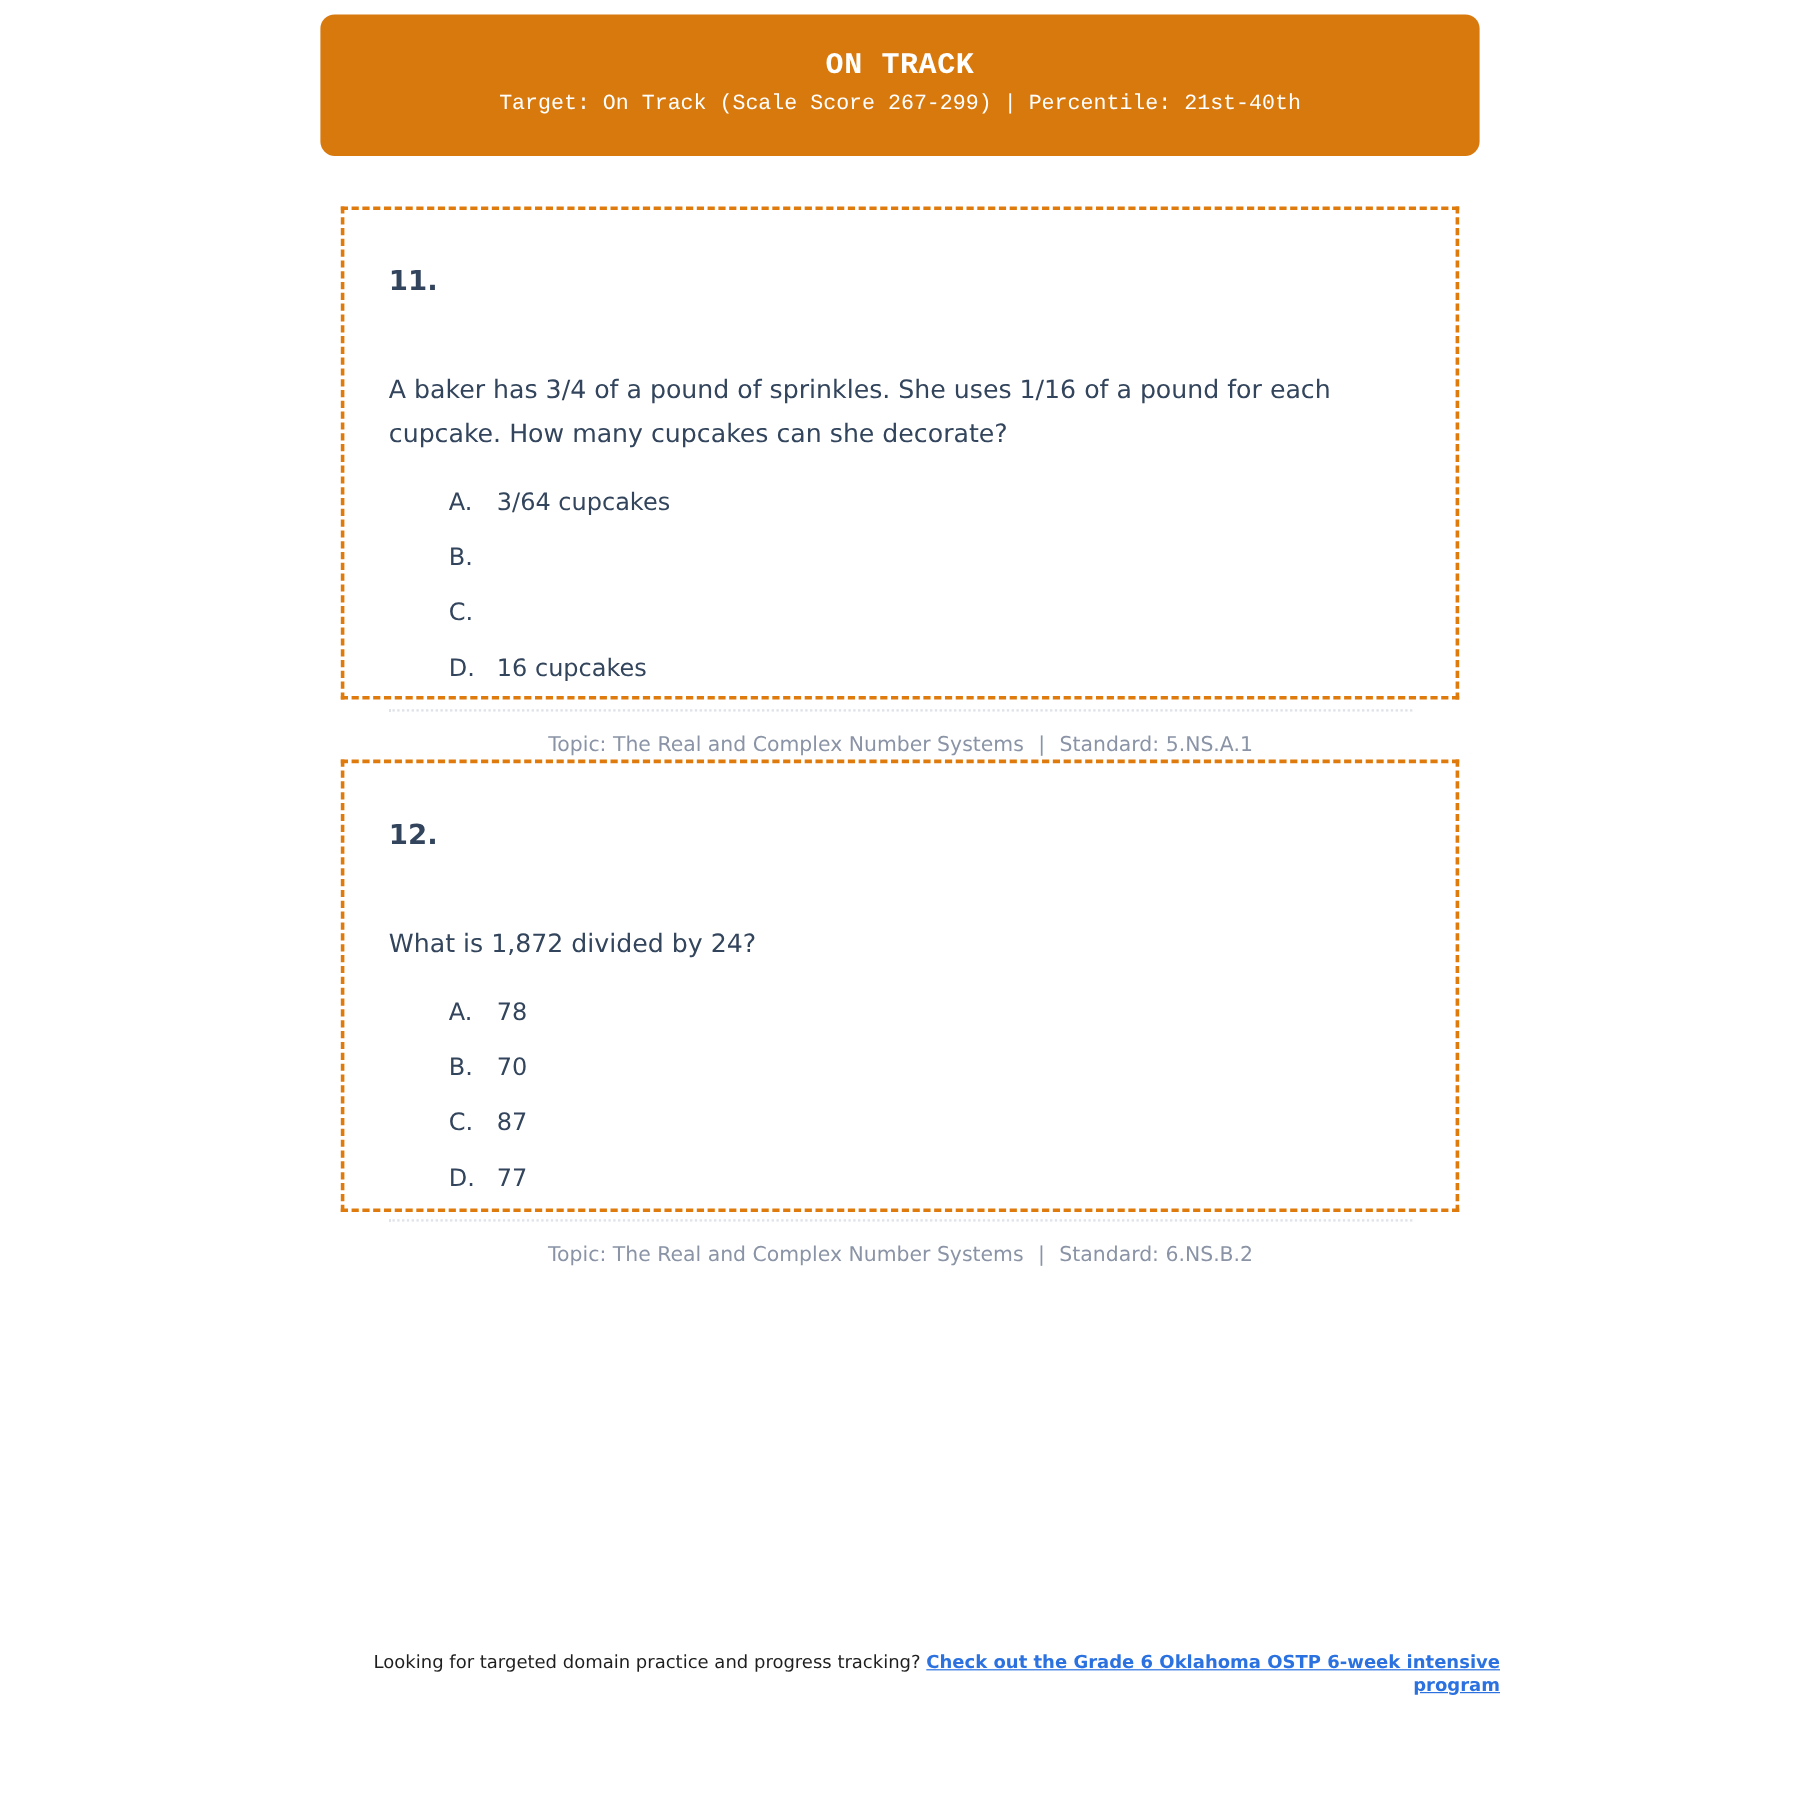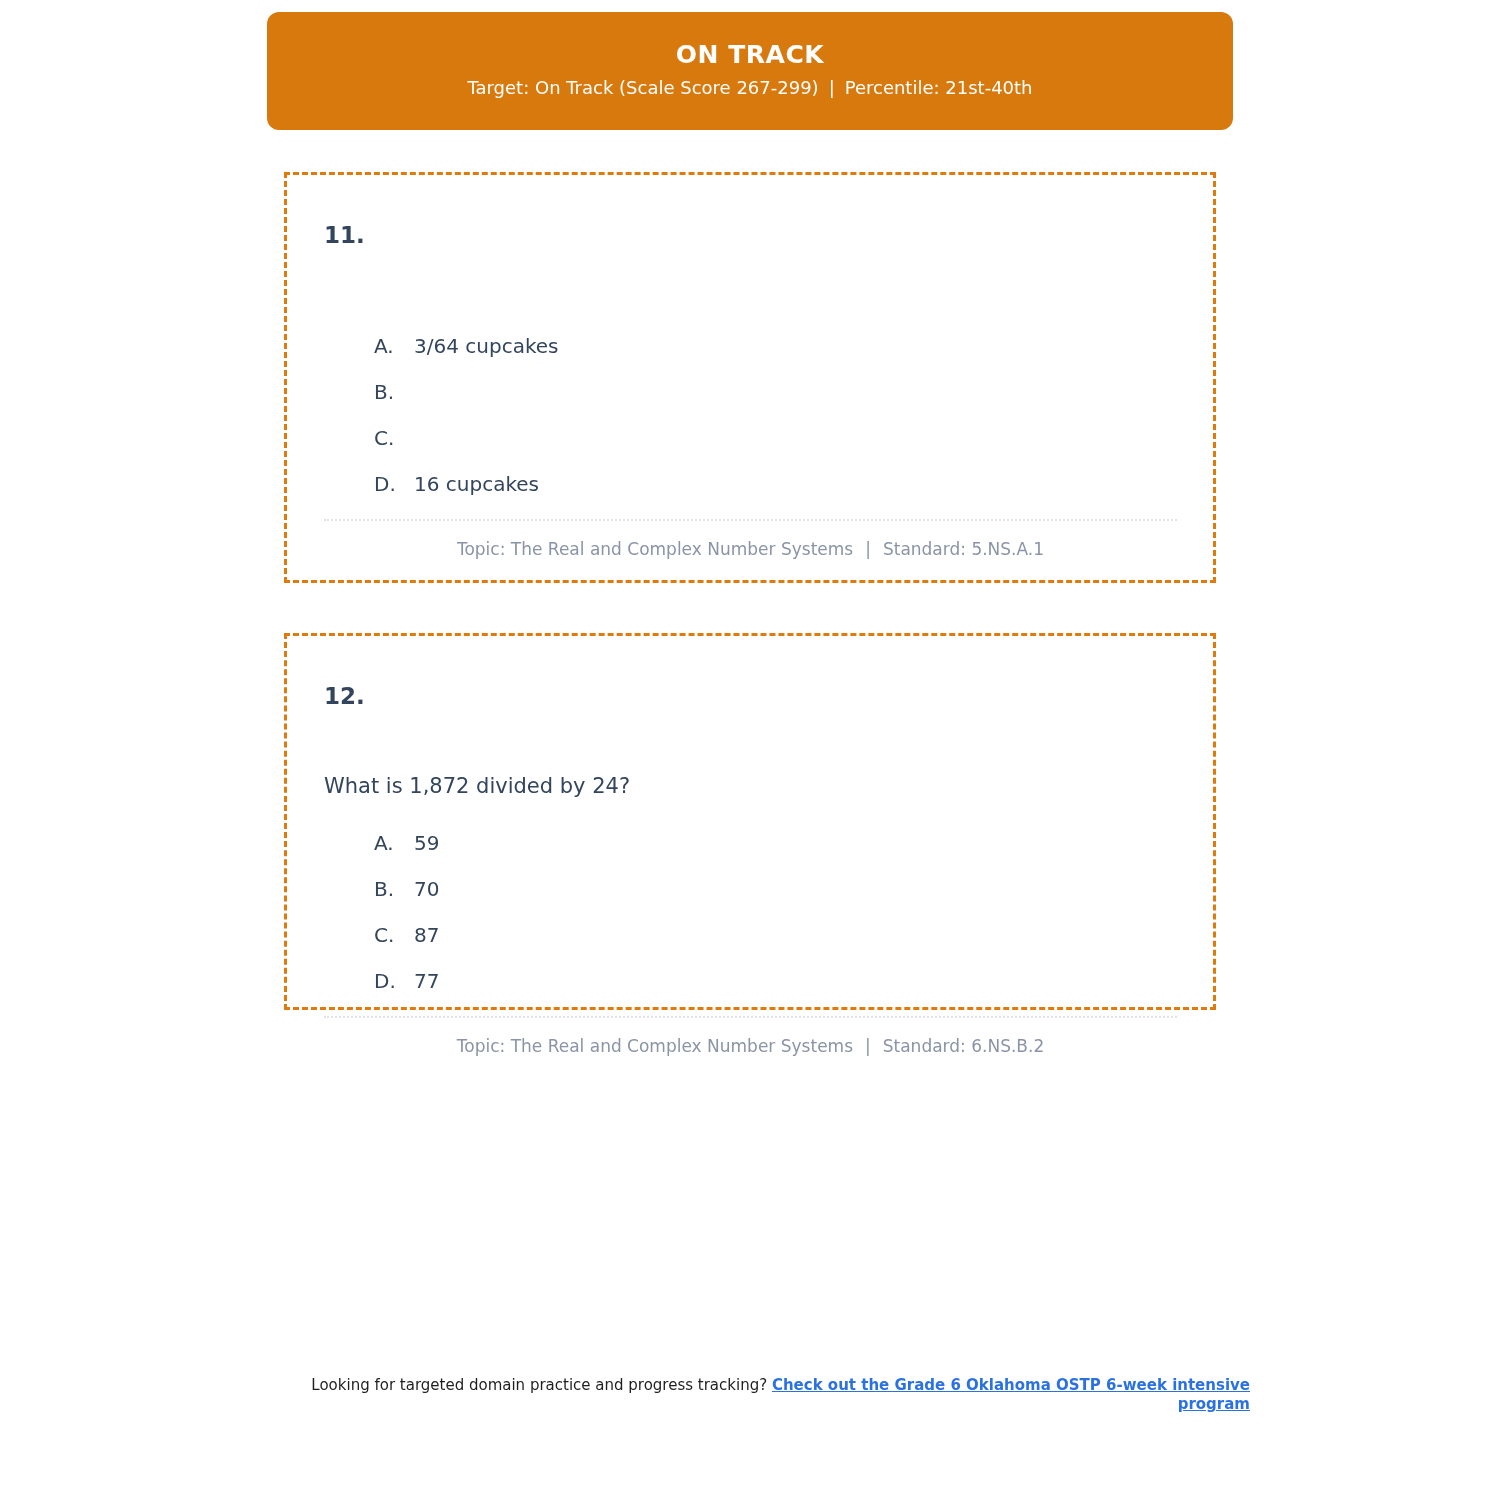--- a/index.html
+++ b/index.html
@@ -17,20 +17,21 @@
     position: absolute;
     top: 12px;
     left: 267px;
     width: 966px;
     height: 118px;
     background: #D8790E;
     border-radius: 12px;
     color: #ffffff;
     text-align: center;
     padding-top: 28px;
+    font-family: Liberation Mono, monospace;
   }
   .banner-title {
     font-size: 25px;
     font-weight: bold;
     letter-spacing: 0.5px;
   }
   .banner-subtitle {
     margin-top: 8px;
     font-size: 18px;
   }
@@ -112,20 +113,21 @@
 <div class="banner">
   <div class="banner-title">ON TRACK</div>
   <div class="banner-subtitle">
     <span>Target: On Track (Scale Score 267-299)</span><span class="sep">|</span><span>Percentile: 21st-40th</span>
   </div>
 </div>
 
 <div class="card card-1">
   <div class="q-row">
     <div class="q-num">11.</div>
+    <div class="q-text">A baker has 3/4 of a pound of sprinkles. She uses 1/16 of a pound for each cupcake. How many cupcakes can she decorate?</div>
   </div>
   <div class="options">
     <div class="option">
       <span class="opt-letter">A.</span>
       <span class="opt-text">3/64 cupcakes</span>
     </div>
     <div class="option">
       <span class="opt-letter">B.</span>
     </div>
     <div class="option">
@@ -143,21 +145,21 @@
 </div>
 
 <div class="card card-2">
   <div class="q-row">
     <div class="q-num">12.</div>
     <div class="q-text">What is 1,872 divided by 24?</div>
   </div>
   <div class="options">
     <div class="option">
       <span class="opt-letter">A.</span>
-      <span class="opt-text">59</span>
+      <span class="opt-text">78</span>
     </div>
     <div class="option">
       <span class="opt-letter">B.</span>
       <span class="opt-text">70</span>
     </div>
     <div class="option">
       <span class="opt-letter">C.</span>
       <span class="opt-text">87</span>
     </div>
     <div class="option">

